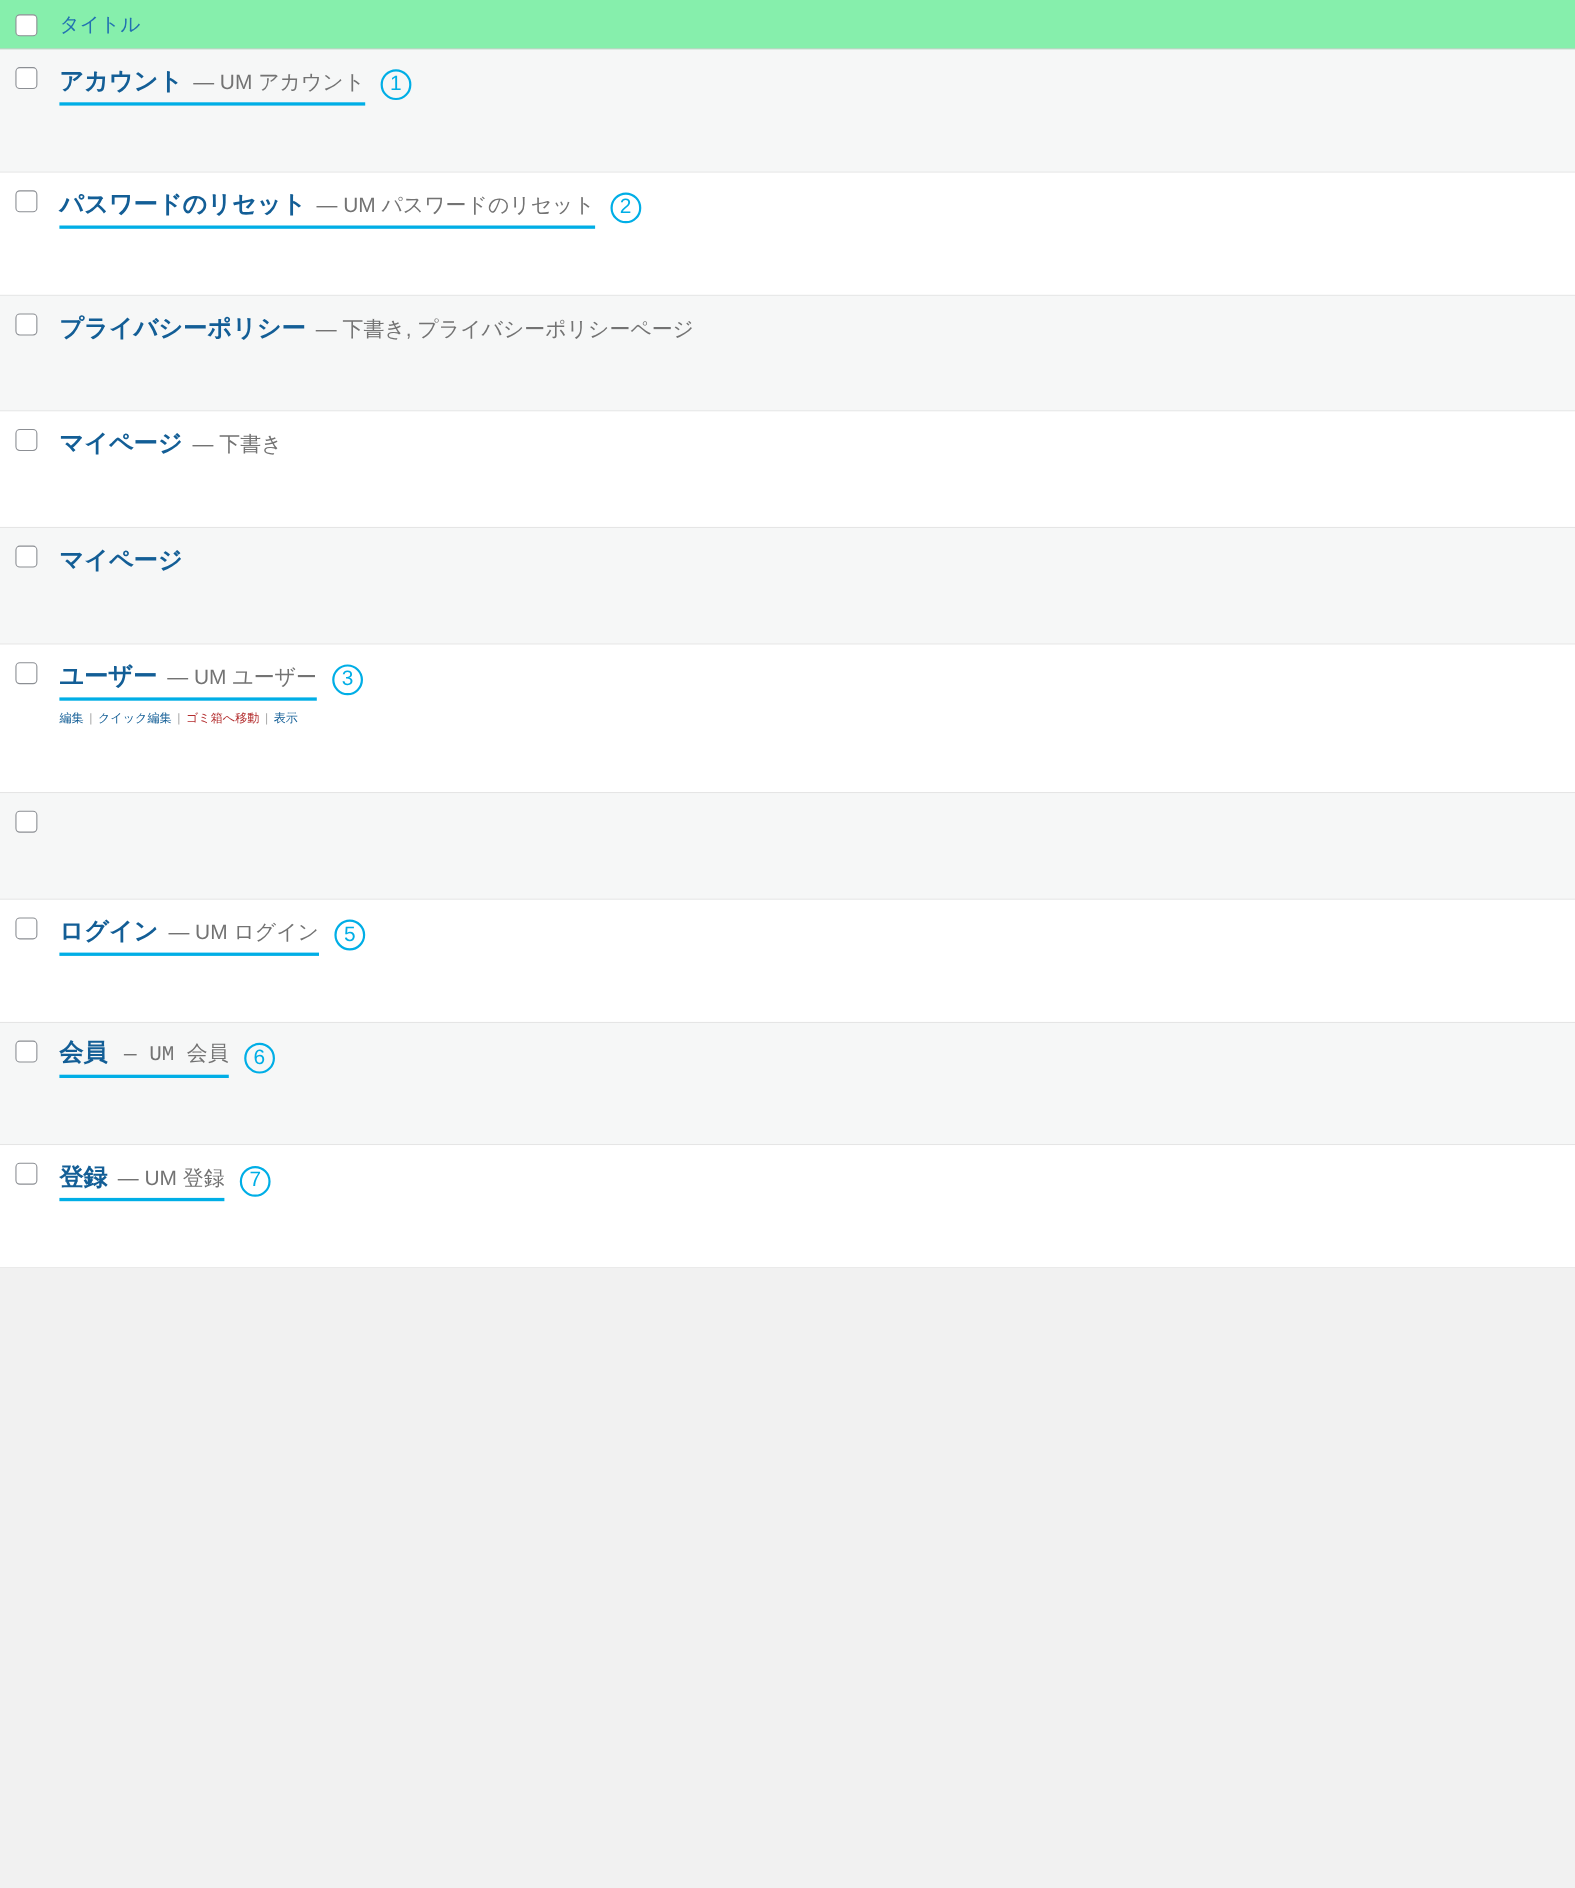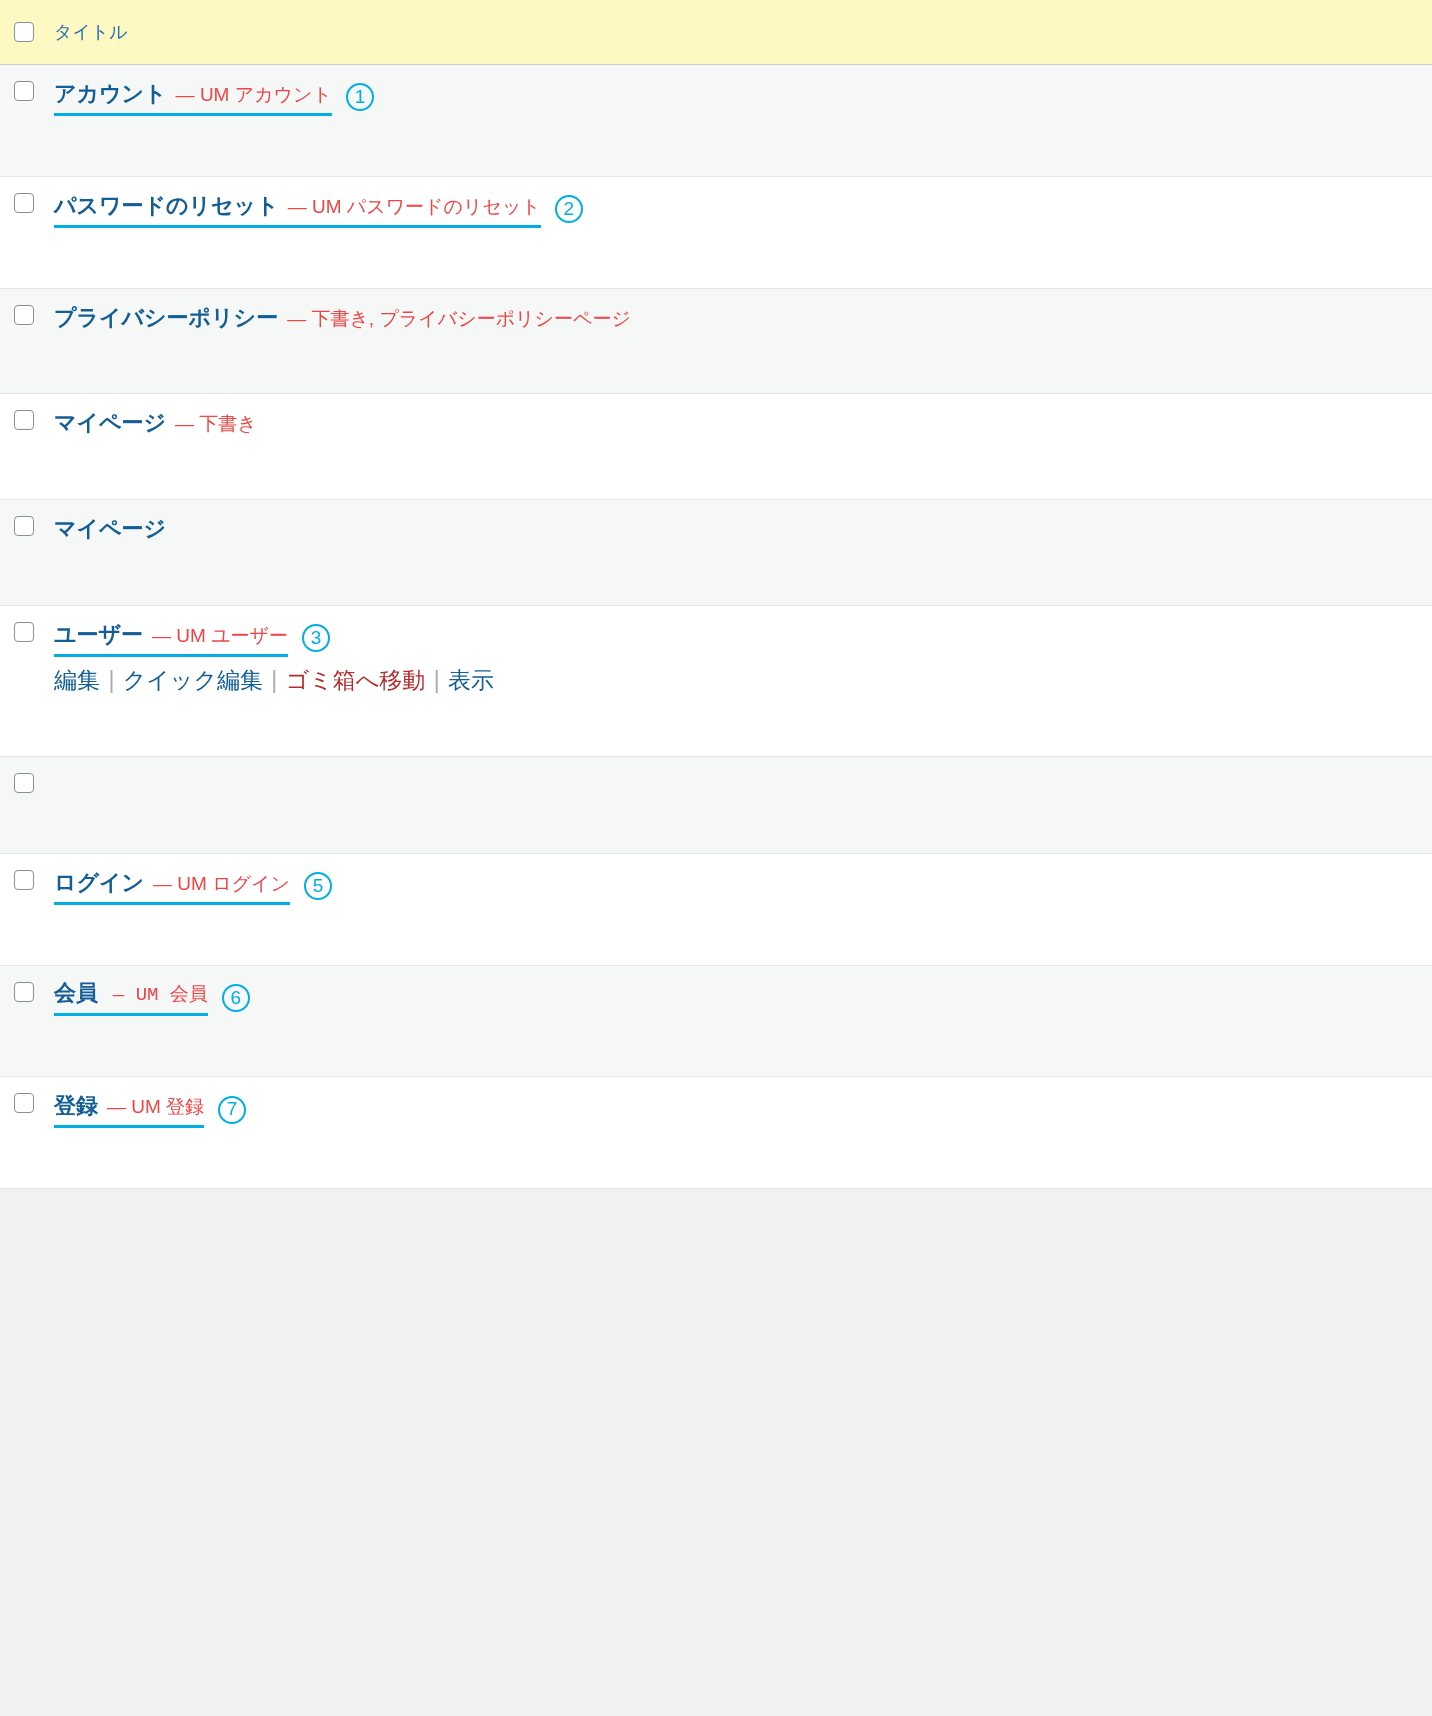--- a/index.html
+++ b/index.html
@@ -11,24 +11,25 @@
       font-family: -apple-system, BlinkMacSystemFont, "Segoe UI", "Helvetica Neue", Arial, sans-serif;
       background: #f1f1f1;
       font-size: 18px;
     }
     .table {
       width: 100%;
       border-collapse: collapse;
     }
     
     .header {
-      background: #fef9c3;
+      background: #86efac;
       border-bottom: 1px solid #ccc;
-      padding: 20px 14px;
+      padding: 10px 14px;
       display: flex;
+      align-items: center;
     }
     .header .title-col {
       color: #2271b1;
       font-weight: 400;
       margin-left: 20px;
       font-size: 18px;
     }
     
     .row {
       display: flex;
@@ -65,21 +66,21 @@
       line-height: 1.4;
     }
     .page-title {
       color: #135e96;
       font-weight: 600;
       font-size: 22px;
       text-decoration: none;
       cursor: pointer;
     }
     .suffix {
-      color: #ef4444;
+      color: #737373;
       font-weight: 400;
       font-size: 19px;
       margin-left: 4px;
     }
     .underline {
       height: 3px;
       background: #00aee6;
       margin-top: 3px;
     }
     .badge {
@@ -92,21 +93,21 @@
       color: #00aee6;
       border-radius: 50%;
       font-weight: 400;
       font-size: 19px;
       margin-left: 14px;
       flex-shrink: 0;
     }
     
     .actions {
       margin-top: 8px;
-      font-size: 23px;
+      font-size: 11px;
       color: #666;
     }
     .actions a {
       color: #135e96;
       text-decoration: none;
       cursor: pointer;
     }
     .actions a.trash {
       color: #b32d2e;
     }

